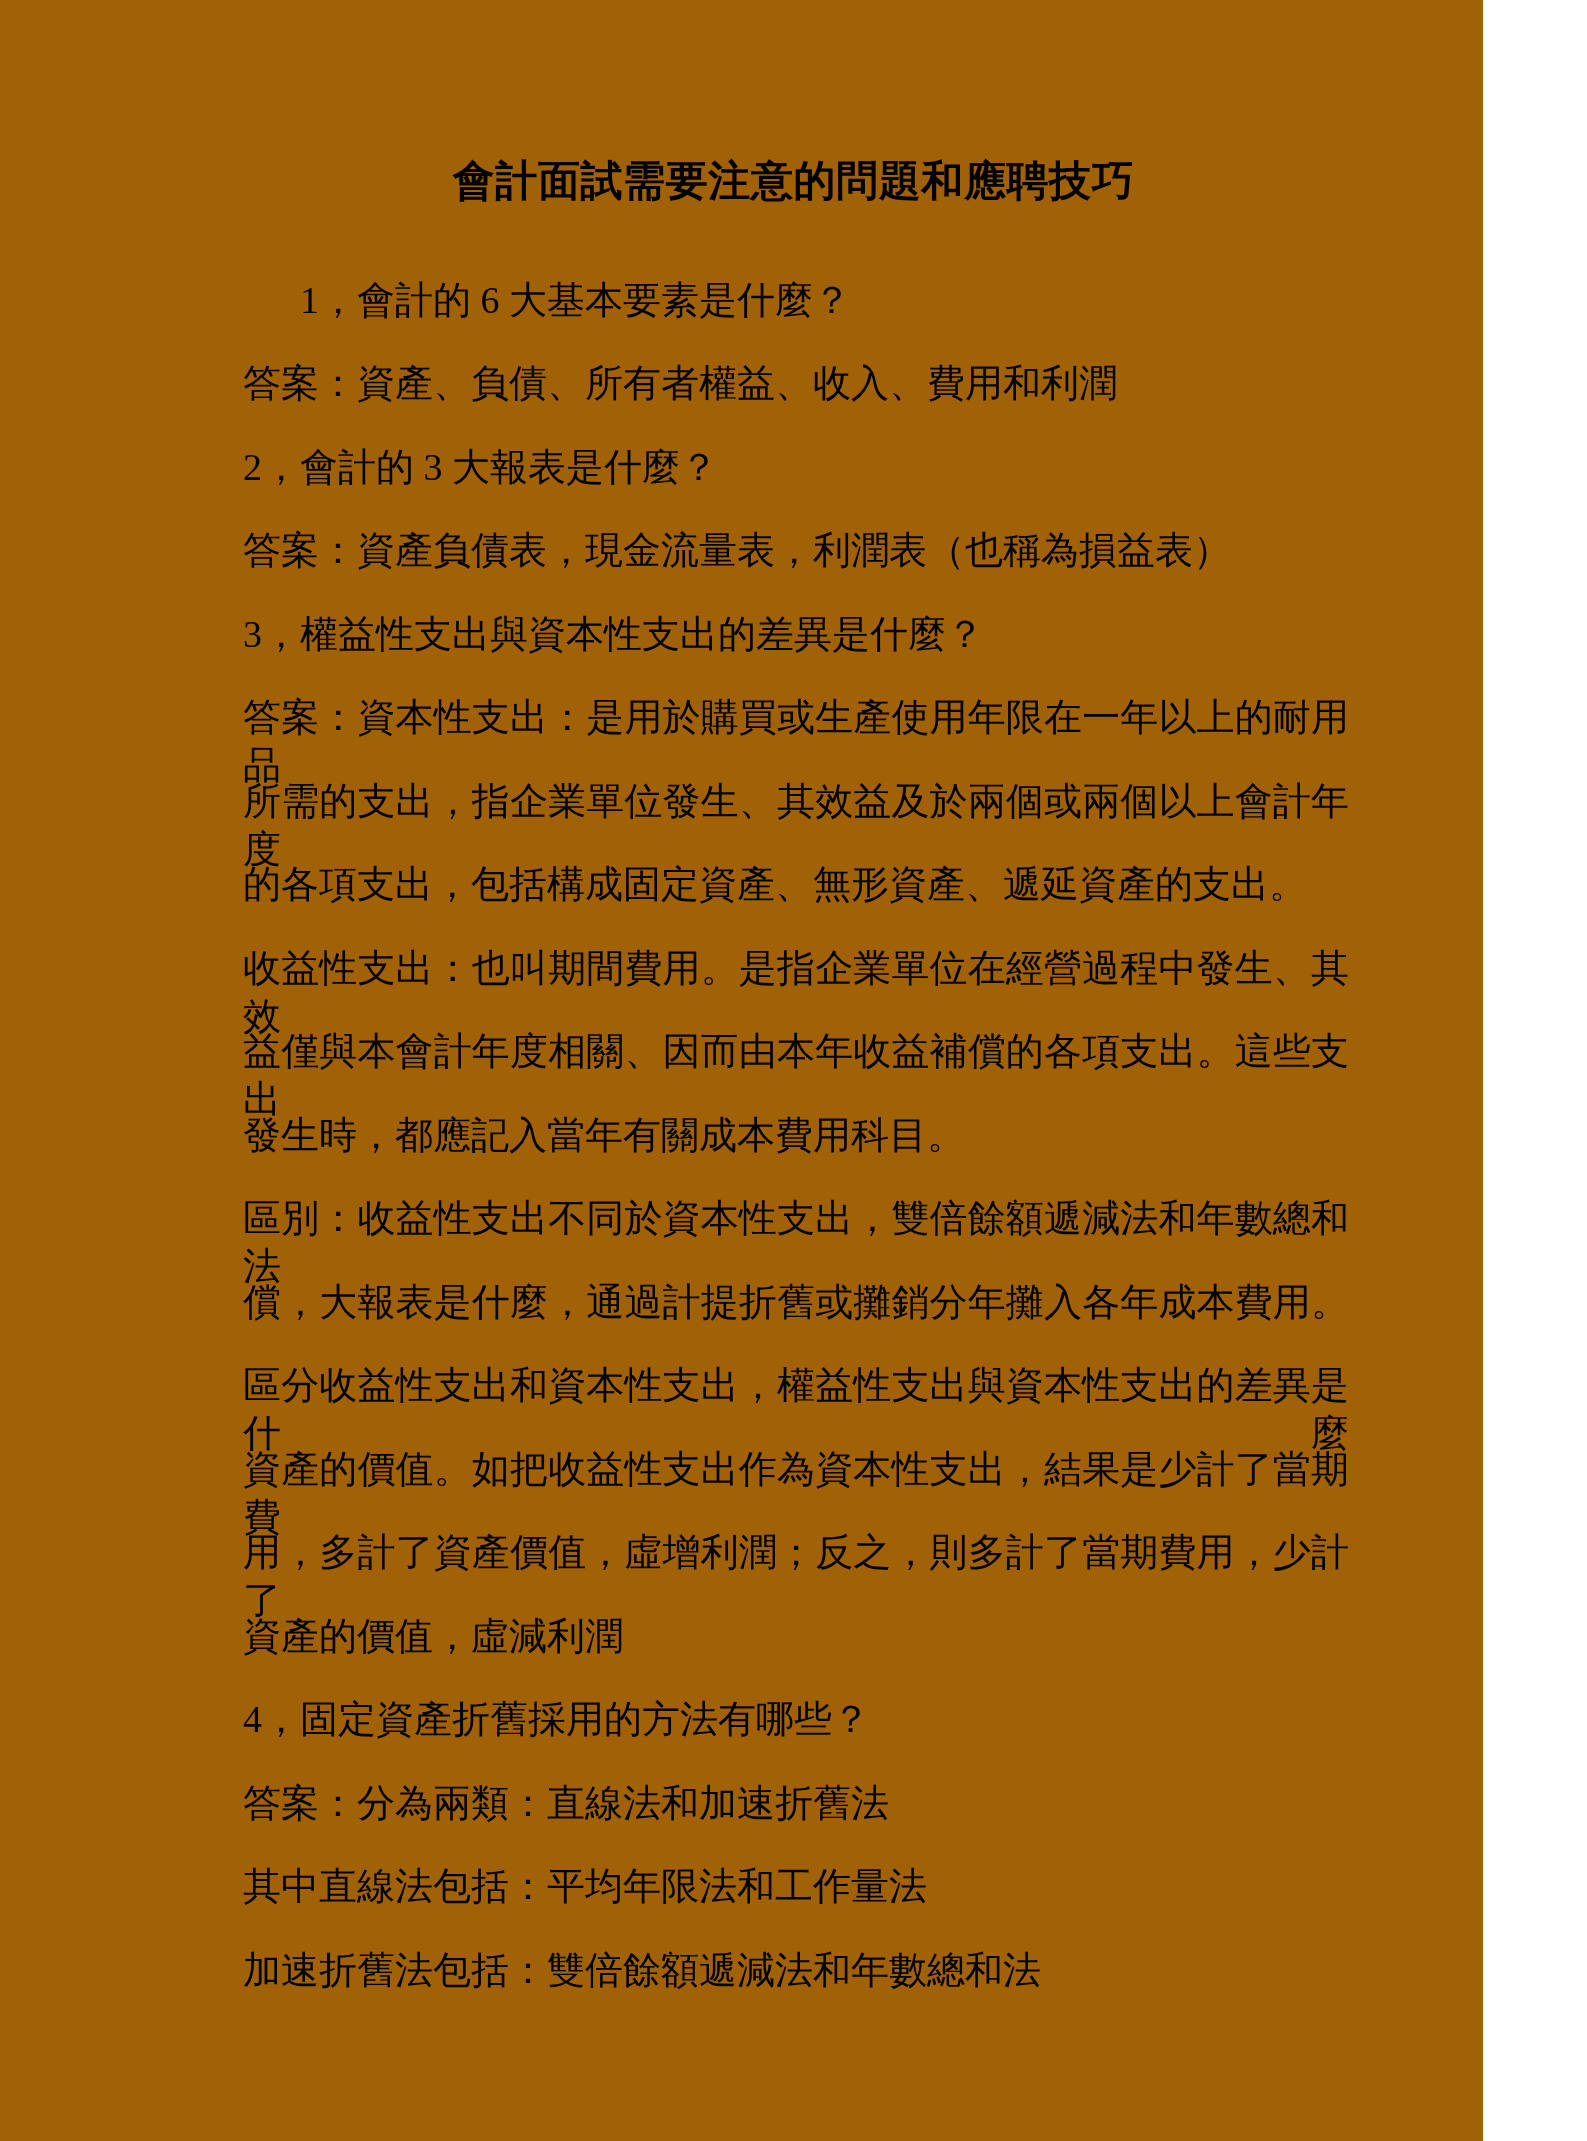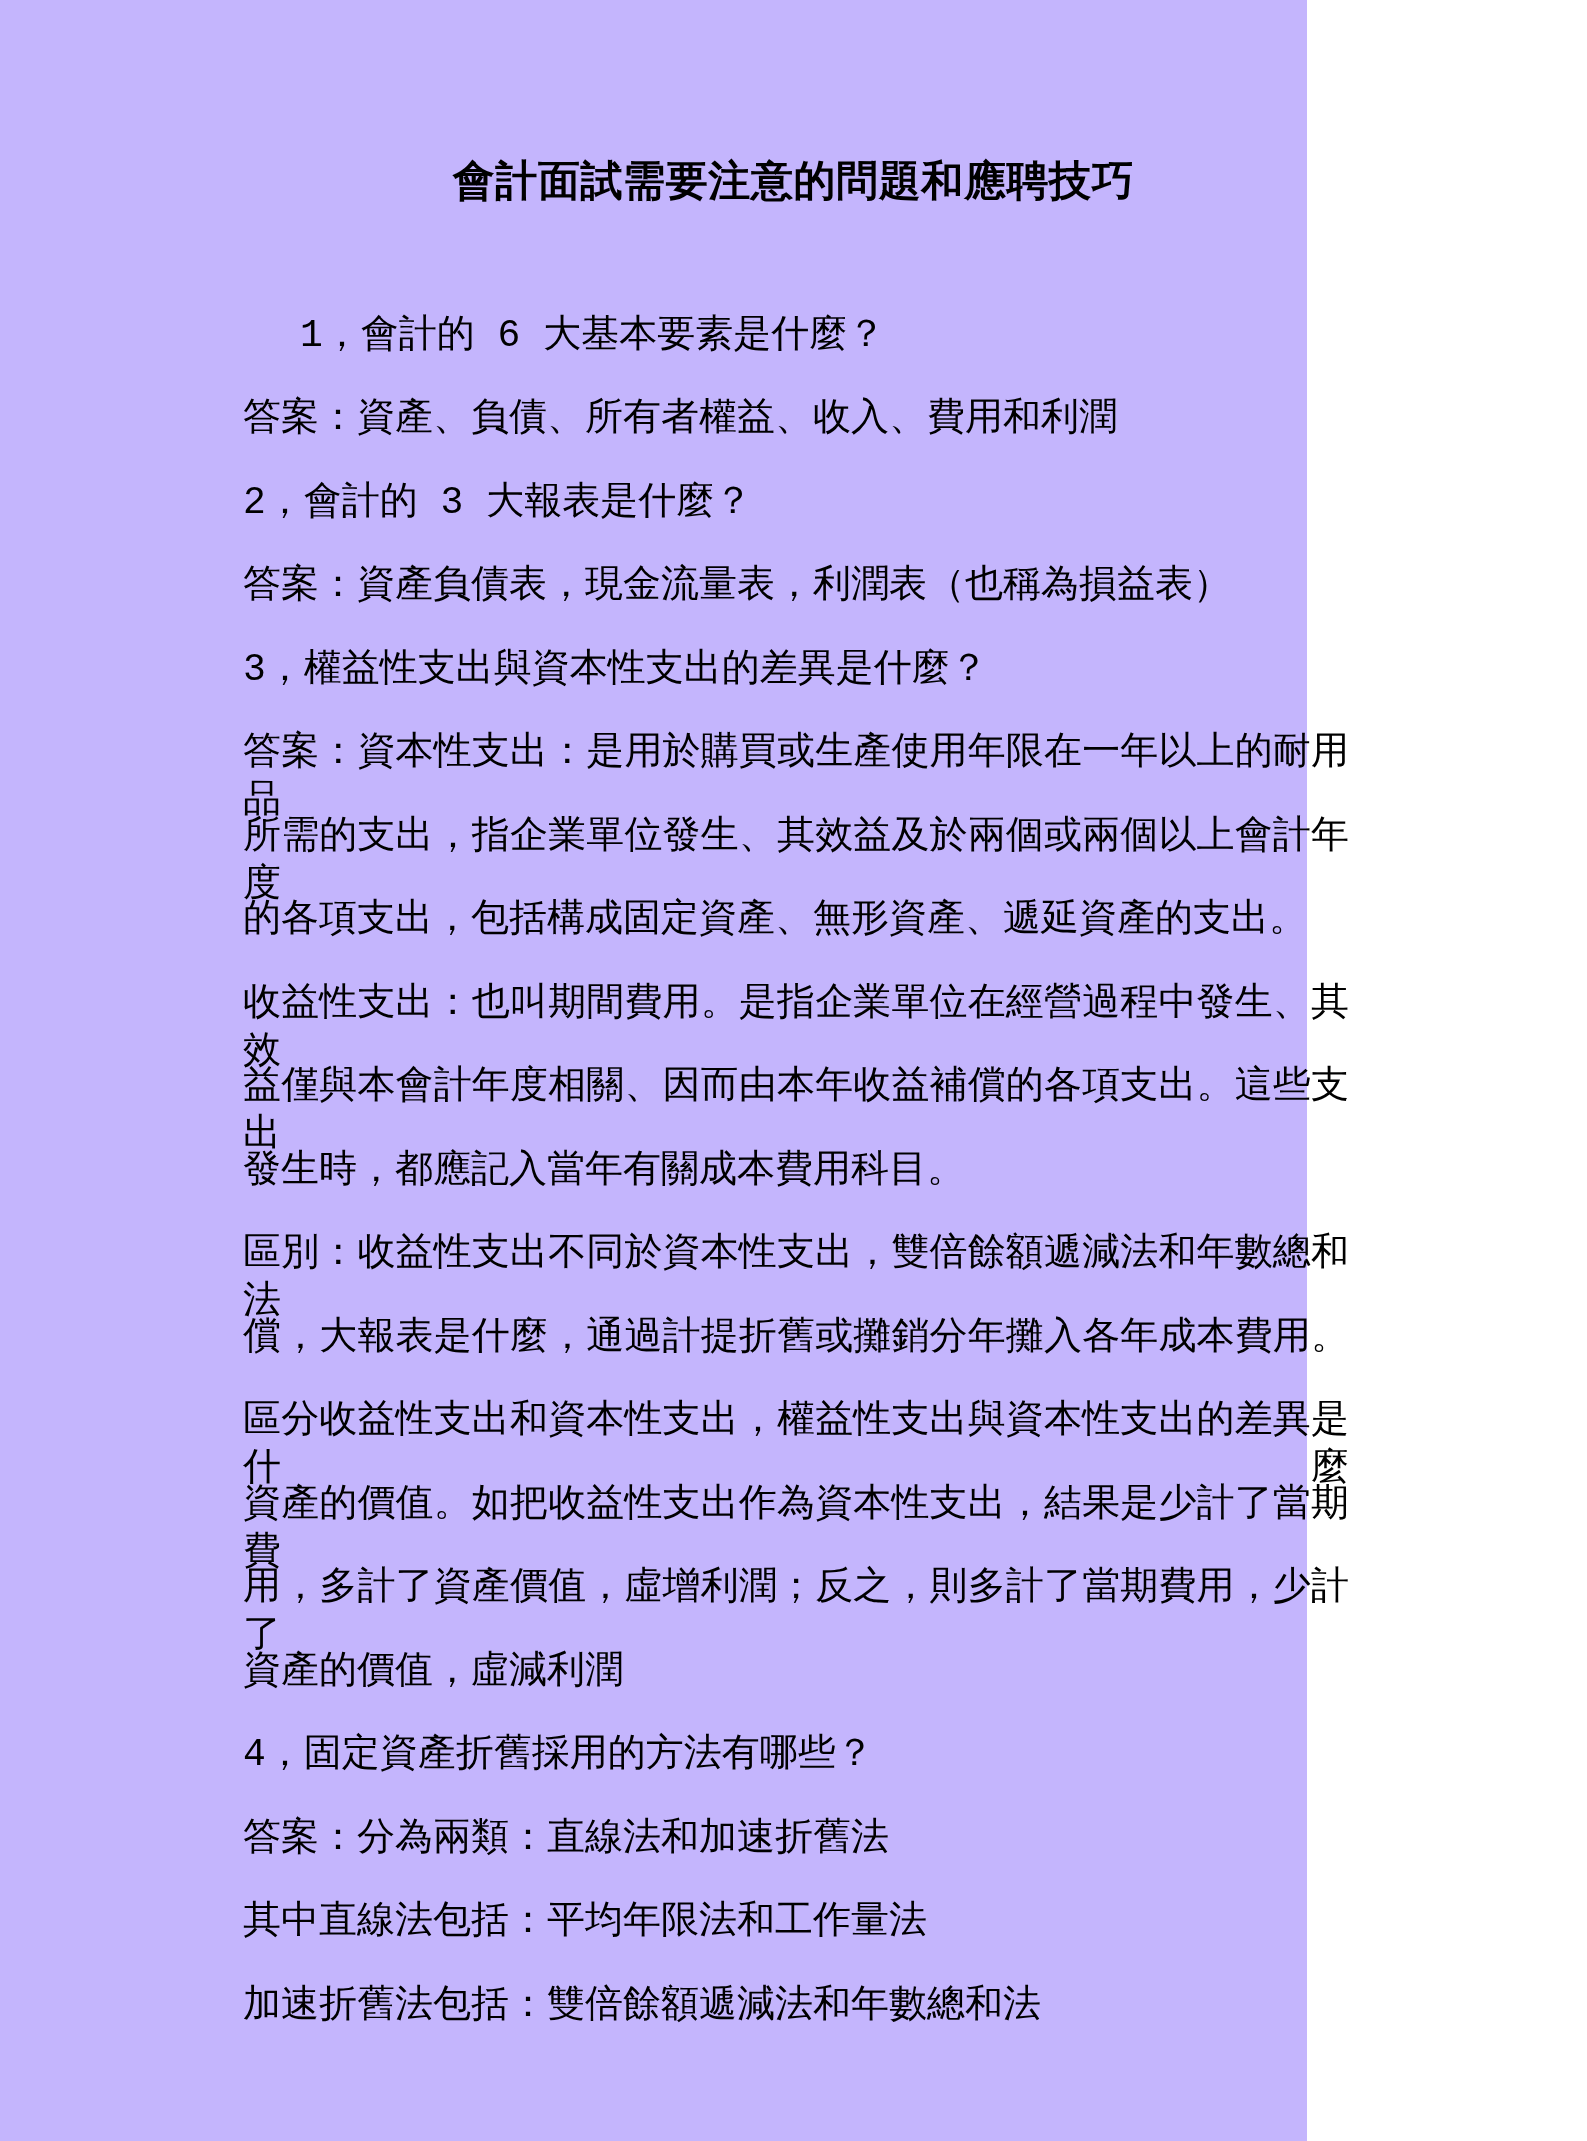--- a/index.html
+++ b/index.html
@@ -10,23 +10,23 @@
   body {
     width: 1587px;
     height: 2141px;
     position: relative;
     overflow: hidden;
     color: #000000;
   }
   .page {
     position: absolute;
     left: 0; top: 0;
-    width: 1307px;
+    width: 1483px;
     height: 2141px;
-    background: #c4b5fd;
+    background: #a16207;
   }
   .title {
     position: absolute;
     left: 0;
     width: 1587px;
     top: 156px;
     height: 50px;
     line-height: 50px;
     text-align: center;
     font-family: "Liberation Serif", "DejaVu Serif", serif;
@@ -34,24 +34,23 @@
     font-size: 42px;
     letter-spacing: 0.6px;
     white-space: nowrap;
   }
   .line {
     position: absolute;
     left: 243px;
     width: 1106px;
     height: 48px;
     line-height: 48px;
-    font-family: Liberation Mono, monospace;
+    font-family: Liberation Serif, serif;
     font-size: 38px;
     white-space: nowrap;
-    margin-top: 36px;
   }
   .line.indent { left: 300px; width: 1049px; }
   .line.justify {
     text-align: justify;
     text-align-last: justify;
     white-space: normal;
   }
 </style>
 </head>
 <body>

